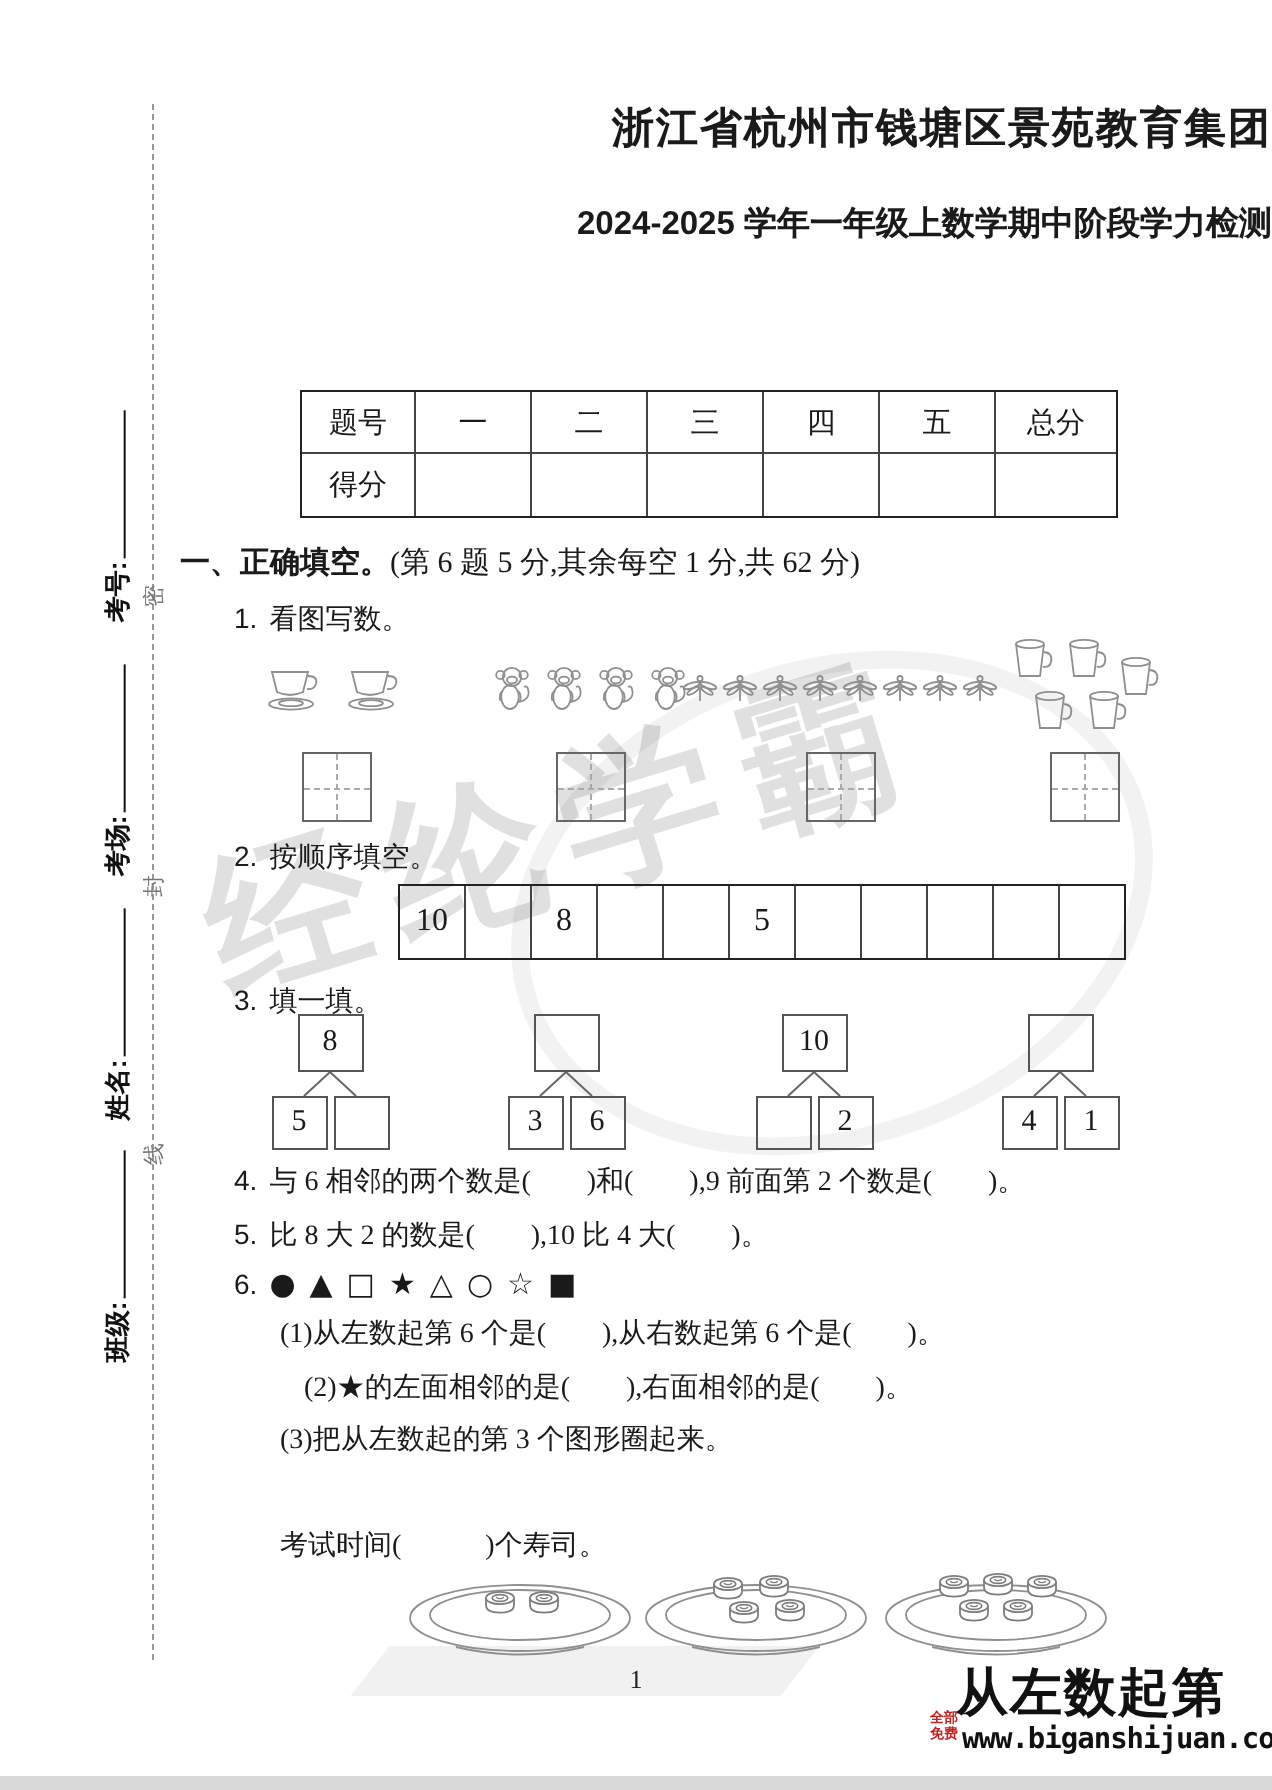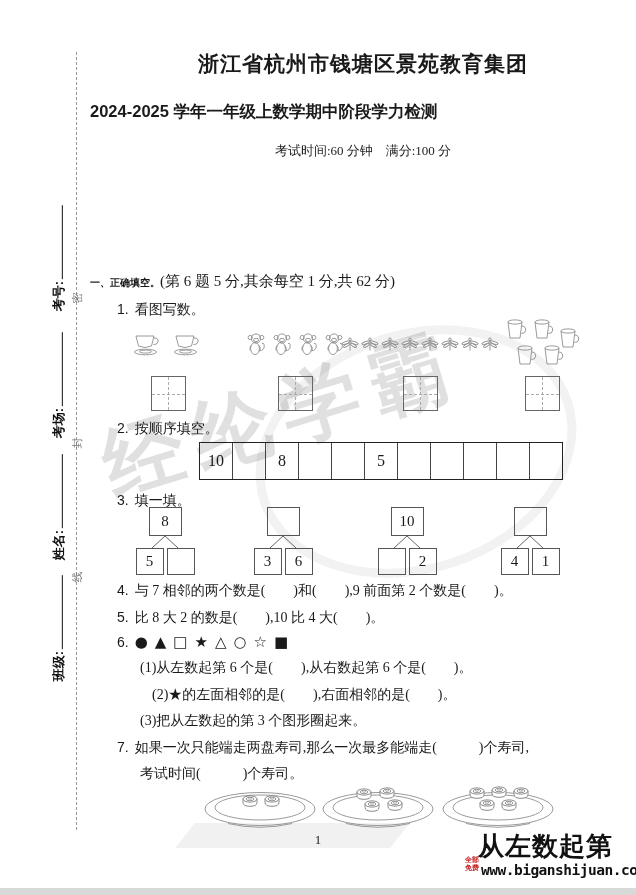--- a/index.html
+++ b/index.html
@@ -23,35 +23,35 @@
              font-size:11px;color:#777;z-index:1;font-family:"Liberation Sans","DejaVu Sans",sans-serif}
   .sc0{top:298px}.sc1{top:443px}.sc2{top:577px}
   .sb-field{position:absolute;left:59px;white-space:nowrap;z-index:1;color:#111;
             transform:translate(-50%,-50%) rotate(-90deg);
             font-family:"Liberation Sans","DejaVu Sans",sans-serif;font-size:13px;font-weight:bold}
   .sb-field .line{display:inline-block;width:74px;border-bottom:1.2px solid #111;height:0.95em;margin-left:2px}
   .sbf0{top:258px}.sbf1{top:385px}.sbf2{top:507px}.sbf3{top:628px}
 
   .main{position:absolute;left:90px;top:0;width:546px;height:895px;z-index:1}
 
-  .title{position:absolute;top:50px;left:0;width:100%;text-align:center;
+  .title{position:absolute;top:50px;left:0;width:100%;text-align:right;
          font-size:21px;font-weight:bold;letter-spacing:1px}
-  .subtitle{position:absolute;top:101px;left:0;width:100%;text-align:left;font-size:16.5px;
+  .subtitle{position:absolute;top:101px;left:0;width:100%;text-align:right;font-size:16.5px;
             font-weight:bold;font-family:"Liberation Sans","DejaVu Sans",sans-serif}
   .exam-info{position:absolute;top:142px;left:0;width:100%;text-align:center;font-size:13px;color:#222}
 
   .score-table{position:absolute;left:60px;top:195px;border:1.5px solid #222;background:transparent;
                display:grid;grid-template-columns:57px 58px 58px 58px 58px 58px 60px;grid-auto-rows:31px}
   .score-table .cell{border-right:1px solid #444;border-bottom:1px solid #444;
                      display:flex;align-items:center;justify-content:center;font-size:14.5px}
   .score-table .cell.nor{border-right:none}
   .score-table .cell.nob{border-bottom:none}
 
   .sec-heading{position:absolute;left:0;top:272px;font-size:15px;white-space:nowrap}
-  .sec-bold{font-family:"Liberation Sans","DejaVu Sans",sans-serif;font-weight:bold;font-size:10px}
+  .sec-bold{font-family:"Liberation Sans","DejaVu Sans",sans-serif;font-weight:bold;font-size:15px}
 
   .qline{position:absolute;font-size:14px;white-space:nowrap;line-height:20px}
   .qnum{font-family:"Liberation Sans","DejaVu Sans",sans-serif;margin-right:6px}
   .q1t{left:27px;top:299px}.q2t{left:27px;top:418px}.q3t{left:27px;top:490px}
   .q4t{left:27px;top:580px}.q5t{left:27px;top:607px}.q6t{left:27px;top:632px}
   .q6s0{left:50px;top:658px}.q6s1{left:62px;top:685px}.q6s2{left:50px;top:711px}
   .q7l1{left:27px;top:737px}.q7l2{left:50px;top:764px}
   .shapes{font-family:"DejaVu Sans","Liberation Sans",sans-serif;font-size:15px;letter-spacing:7px}
 
   #q1-groups{position:absolute;left:0;top:318px;width:546px;height:102px}
@@ -117,22 +117,37 @@
   <div class="sb-field sbf2">
     <span>姓名:</span><span class="line"></span>
   </div>
   <div class="sb-field sbf3">
     <span>班级:</span><span class="line"></span>
   </div>
 
   <div class="main">
     <div class="title">浙江省杭州市钱塘区景苑教育集团</div>
     <div class="subtitle">2024-2025 学年一年级上数学期中阶段学力检测</div>
-    <div class="exam-info">考试时间:60 分钟　满分:100 分</div>
-
+
+    <div class="score-table" id="score-table">
+        <div class="cell">题号</div>
+        <div class="cell">一</div>
+        <div class="cell">二</div>
+        <div class="cell">三</div>
+        <div class="cell">四</div>
+        <div class="cell">五</div>
+        <div class="cell nor">总分</div>
+        <div class="cell nob">得分</div>
+        <div class="cell nob"></div>
+        <div class="cell nob"></div>
+        <div class="cell nob"></div>
+        <div class="cell nob"></div>
+        <div class="cell nob"></div>
+        <div class="cell nor nob"></div>
+      </div>
 
     <div class="sec-heading">
       <span class="sec-bold">一、正确填空。</span><span>(第 6 题 5 分,其余每空 1 分,共 62 分)</span>
     </div>
 
     <div class="qline q1t">
       <span class="qnum">1.</span><span>看图写数。</span>
     </div>
     <div id="q1-groups">
         <div class="grp" style="left: 30px;">
@@ -369,35 +384,32 @@
             <line x1="36" y1="0" x2="49" y2="12" stroke="#666" stroke-width="1"></line>
           </svg>
           <div class="bond-bottom">
             <div class="bcell">4</div>
             <div class="bcell">1</div>
           </div>
         </div>
       </div>
 
     <div class="qline q4t">
-      <span class="qnum">4.</span><span>与 7 相邻的两个数是(　　)和(　　),9 前面第 2 个数是(　　)。</span>
+      <span class="qnum">4.</span><span>与 6 相邻的两个数是(　　)和(　　),9 前面第 2 个数是(　　)。</span>
     </div>
     <div class="qline q5t">
       <span class="qnum">5.</span><span>比 8 大 2 的数是(　　),10 比 4 大(　　)。</span>
     </div>
     <div class="qline q6t">
       <span class="qnum">6.</span><span class="shapes">●▲□★△○☆■</span>
     </div>
     <div class="qline q6s0">(1)从左数起第 6 个是(　　),从右数起第 6 个是(　　)。</div>
     <div class="qline q6s1">(2)★的左面相邻的是(　　),右面相邻的是(　　)。</div>
     <div class="qline q6s2">(3)把从左数起的第 3 个图形圈起来。</div>
 
-    <div class="qline q7l1">
-      <span class="qnum">7.</span><span>如果一次只能端走两盘寿司,那么一次最多能端走(　　　)个寿司,</span>
-    </div>
     <div class="qline q7l2">考试时间(　　　)个寿司。</div>
     <div id="q7-plates">
         <div class="plate" style="left: 112px;">
           <svg class="dish" width="116" height="56" viewBox="0 0 116 56">
     <ellipse stroke="#8f8f8f" fill="none" stroke-width="0.9" cx="58" cy="30" rx="55" ry="16.5"></ellipse>
     <ellipse stroke="#8f8f8f" fill="none" stroke-width="0.9" cx="58" cy="28.5" rx="45" ry="12.5"></ellipse>
     <path stroke="#8f8f8f" fill="none" stroke-width="0.9" d="M26 44.5 Q58 52 90 44.5"></path>
           </svg>
           <span class="sushi" style="left: 38px; top: 13px;"><svg width="20" height="17" viewBox="0 0 20 17">
     <path stroke="#7d7d7d" fill="#fff" stroke-width="0.9" d="M3 7 L3 10.5 Q3 14.3 10 14.3 Q17 14.3 17 10.5 L17 7"></path>

